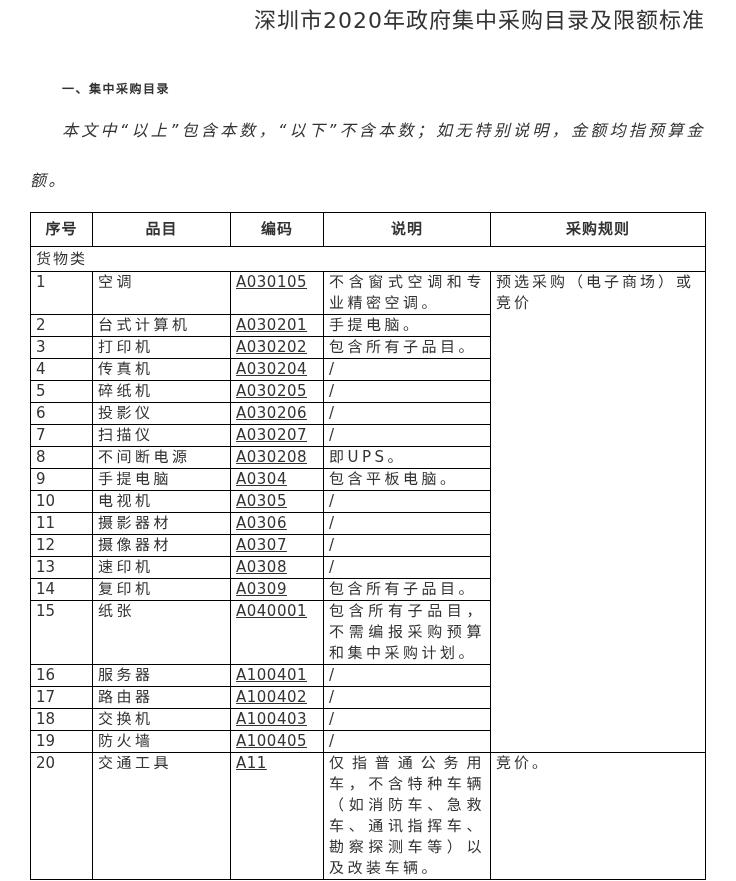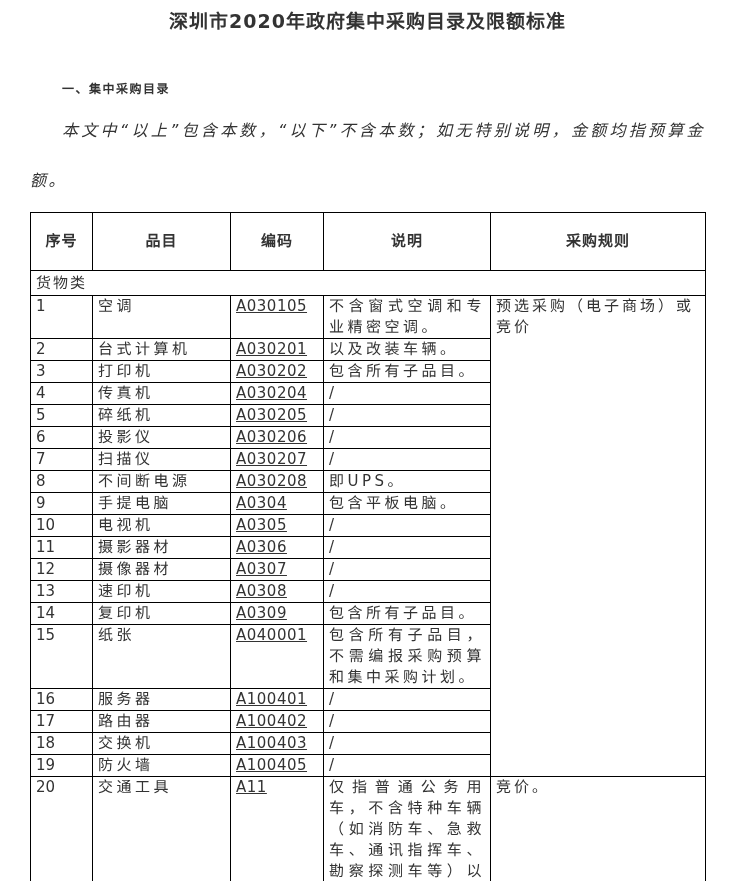--- a/index.html
+++ b/index.html
@@ -13,23 +13,23 @@
     height: 881px;
     box-sizing: border-box;
     padding: 6px 31px 0 30px;
     overflow: hidden;
     background: #ffffff;
     color: #333333;
     font-family: "DejaVu Sans", sans-serif;
   }
   .doc-title {
     margin: 0;
-    text-align: center;
-    font-size: 19px;
-    font-weight: bold;
+    text-align: right;
+    font-size: 22px;
+    font-weight: normal;
     line-height: 30px;
     letter-spacing: 1px;
   }
   .section-heading {
     margin: 42px 0 0 32px;
     font-size: 12px;
     font-weight: bold;
     line-height: 22px;
     letter-spacing: 1.5px;
   }
@@ -64,21 +64,21 @@
     padding: 0 5px;
     line-height: 21px;
     overflow: hidden;
   }
   table.catalog th {
     height: 33px;
     text-align: center;
     vertical-align: middle;
     font-weight: bold;
     letter-spacing: 1px;
-    padding: 12px;
+    padding: 0;
   }
   tr.category-row td {
     height: 24px;
     text-align: left;
     vertical-align: middle;
     letter-spacing: 2px;
   }
   td.cell-no   { padding-left: 7px; letter-spacing: 0; }
   td.cell-item { letter-spacing: 3.5px; margin-left: 31px; }
   td.cell-code { letter-spacing: 0.5px; text-decoration: underline; }
@@ -124,21 +124,21 @@
           <td class="cell-no">1</td>
           <td class="cell-item">空调</td>
           <td class="cell-code">A030105</td>
           <td class="cell-desc">不含窗式空调和专业精密空调。</td>
           <td class="cell-rule rule-group" rowspan="19">预选采购（电子商场）或竞价</td>
         </tr>
         <tr>
           <td class="cell-no">2</td>
           <td class="cell-item">台式计算机</td>
           <td class="cell-code">A030201</td>
-          <td class="cell-desc">以及改装车辆。</td>
+          <td class="cell-desc">手提电脑。</td>
         </tr>
         <tr>
           <td class="cell-no">3</td>
           <td class="cell-item">打印机</td>
           <td class="cell-code">A030202</td>
           <td class="cell-desc">包含所有子品目。</td>
         </tr>
         <tr>
           <td class="cell-no">4</td>
           <td class="cell-item">传真机</td>

